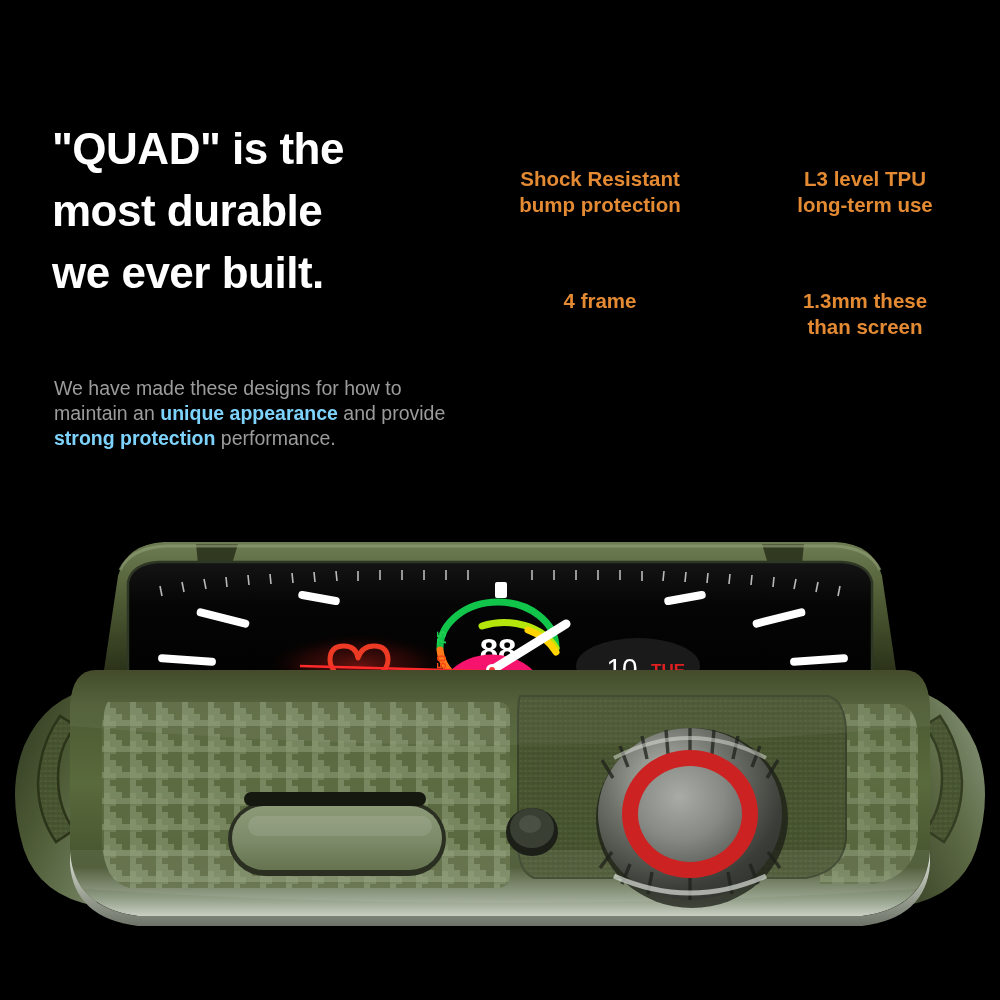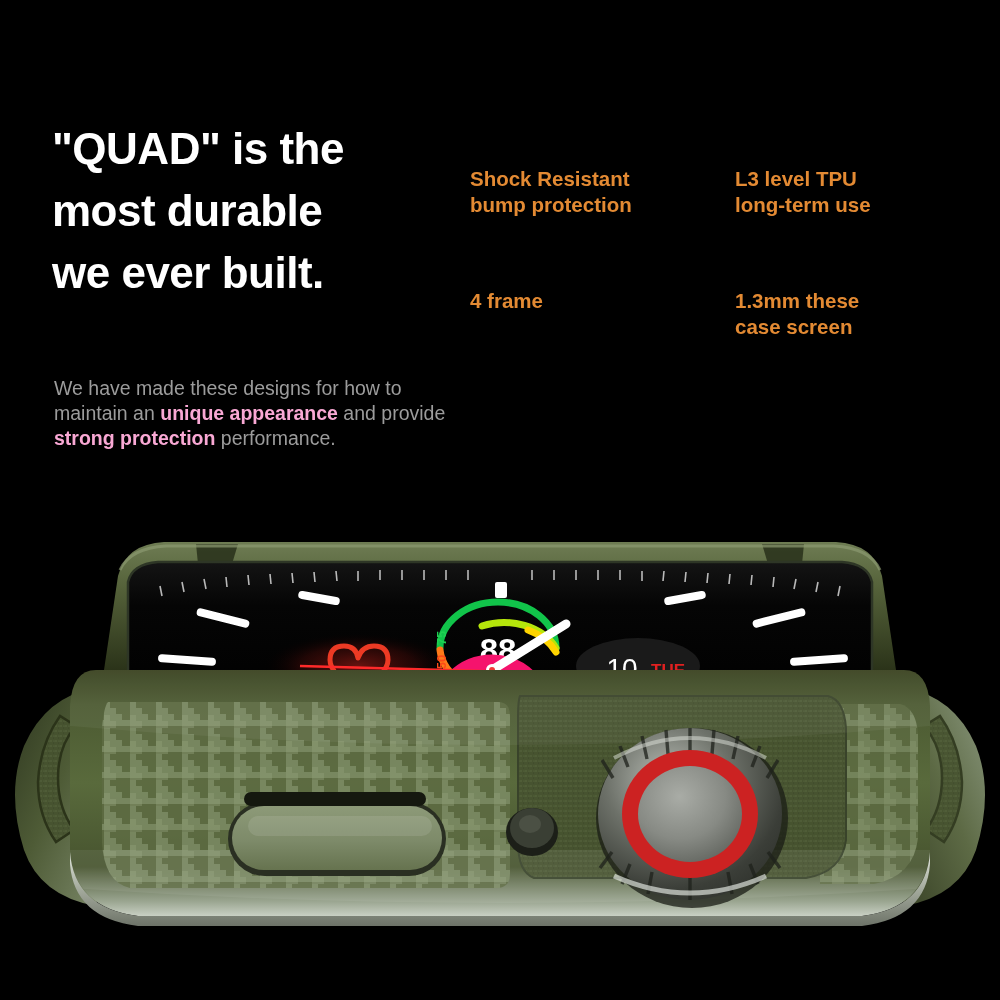--- a/index.html
+++ b/index.html
@@ -35,36 +35,36 @@
   .subcopy {
     position: absolute;
     left: 54px;
     top: 376px;
     width: 400px;
     color: #9c9c9c;
     font-size: 19.5px;
     line-height: 25px;
     font-weight: 400;
   }
-  .subcopy b { color: #f9a8d4; font-weight: 700; }
+  .subcopy b { color: #7dd3fc; font-weight: 700; }
 
   
   .features {
     position: absolute;
     left: 470px;
     top: 160px;
     width: 530px;
   }
   .feat {
     position: absolute;
     color: #e38a33;
     font-size: 20.5px;
     line-height: 26px;
     font-weight: 700;
-    text-align: left;
+    text-align: center;
   }
   .feat-line { display: block; white-space: nowrap; }
   #feat-shock  { left: 0px;   top: 6px;   width: 260px; }
   #feat-tpu    { left: 265px; top: 6px;   width: 260px; }
   #feat-frame  { left: 0px;   top: 128px; width: 260px; }
   #feat-edges  { left: 265px; top: 128px; width: 260px; }
 
   
   #watch {
     position: absolute;
@@ -103,21 +103,21 @@
       <span class="feat-line">L3 level TPU</span>
       <span class="feat-line">long-term use</span>
     </div>
 
     <div class="feat" id="feat-frame">
       <span class="feat-line">4 frame</span>
     </div>
 
     <div class="feat" id="feat-edges">
       <span class="feat-line">1.3mm these</span>
-      <span class="feat-line">case screen</span>
+      <span class="feat-line">than screen</span>
     </div>
   </div>
 
   <div id="watch">
     <svg width="1000" height="420" viewBox="0 0 1000 420" xmlns="http://www.w3.org/2000/svg">
       <defs>
 
         <pattern id="carbonWeave" width="26" height="26" patternUnits="userSpaceOnUse">
           <rect width="26" height="26" fill="#5d6b42"></rect>
           <path d="M0,0 h6 v6 h6 v6 h6 v6 h8 v6 h-26 z" fill="#94a37e" opacity="0.55"></path>

